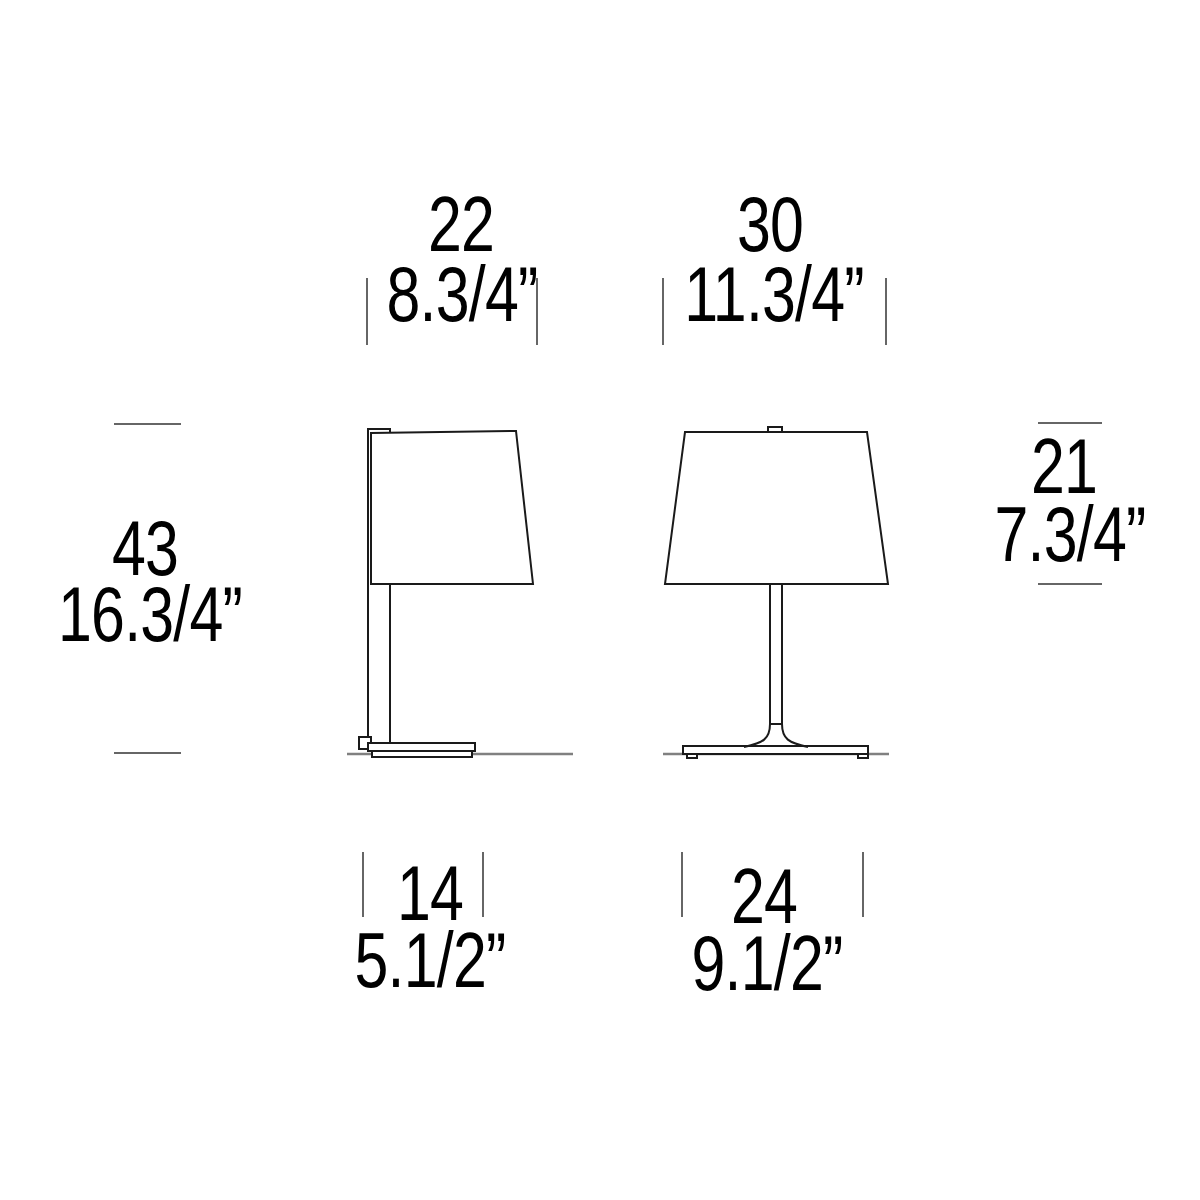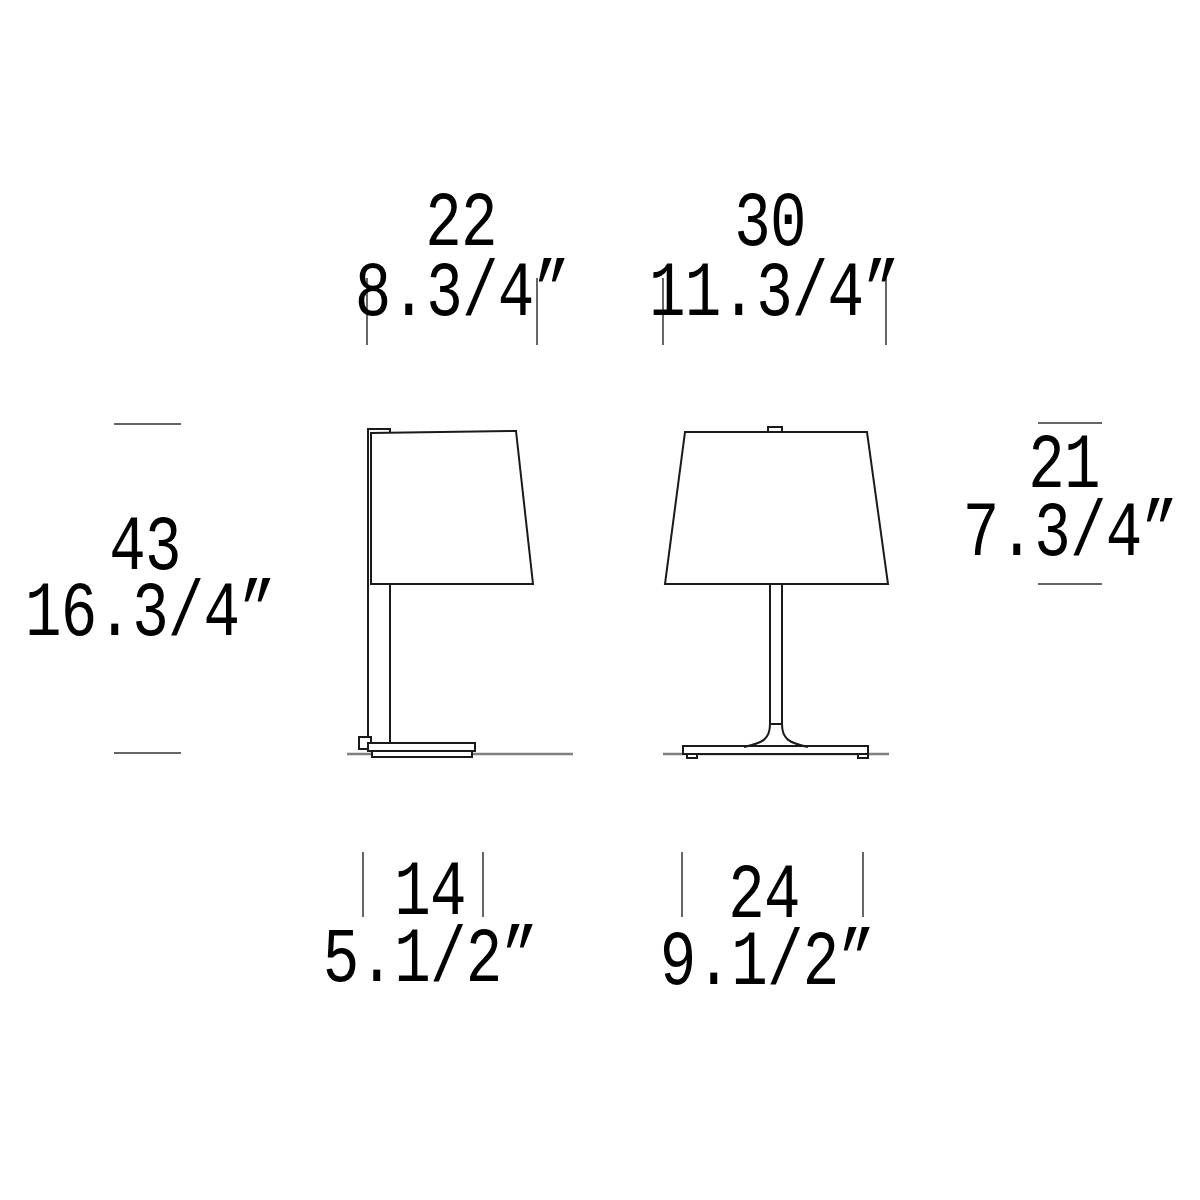--- a/index.html
+++ b/index.html
@@ -13,21 +13,21 @@
     margin: 0;
     padding: 0;
     background: var(--bg);
   }
   .canvas {
     position: relative;
     width: 1200px;
     height: 1200px;
     background: var(--bg);
     overflow: hidden;
-    font-family: Liberation Mono, monospace;
+    font-family: Liberation Sans, sans-serif;
   }
   .lineart {
     position: absolute;
     left: 0;
     top: 0;
     width: 1200px;
     height: 1200px;
   }
   .dim {
     position: absolute;

